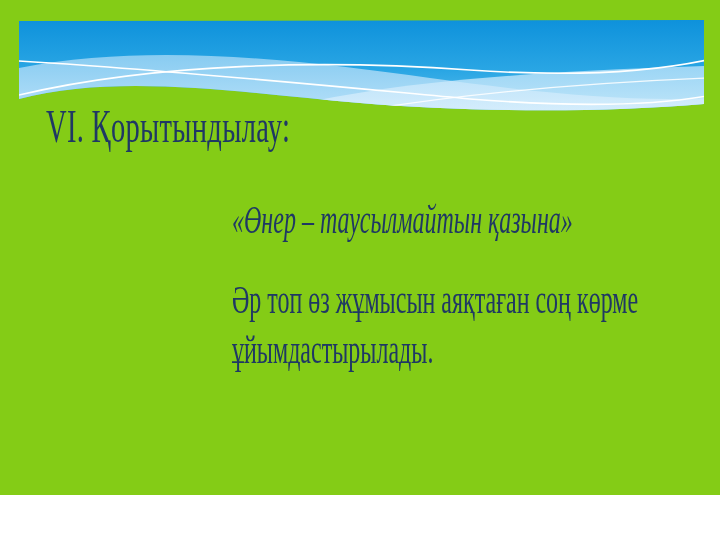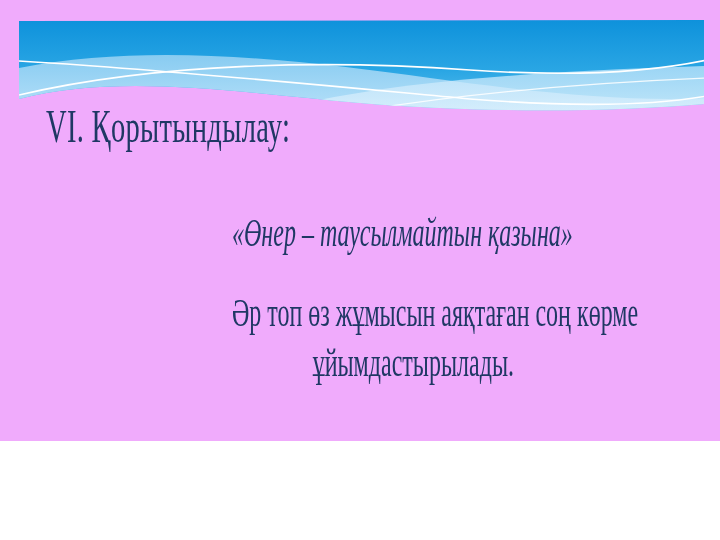--- a/index.html
+++ b/index.html
@@ -3,22 +3,22 @@
 <meta charset="utf-8">
 <style>
   html, body {
     margin: 0;
     padding: 0;
     background: #ffffff;
   }
   #slide {
     position: relative;
     width: 720px;
-    height: 441px;
-    background: #f0abfc;
+    height: 495px;
+    background: #84cc16;
     overflow: hidden;
     font-family: "Liberation Serif", serif;
   }
 
   
   #banner {
     position: absolute;
     left: 0;
     top: 0;
     width: 720px;
@@ -38,23 +38,22 @@
     letter-spacing: 0.5px;
     transform: scaleX(0.62);
     transform-origin: left top;
     white-space: nowrap;
   }
 
   
   #body-block {
     position: absolute;
     left: 232px;
-    top: 213px;
+    top: 200px;
     width: 470px;
-    text-align: right;
   }
   .body-line {
     color: #1F3864;
     font-family: "Liberation Serif", serif;
     font-size: 40px;
     line-height: 1;
     white-space: nowrap;
     transform: scaleX(0.6);
     transform-origin: left top;
   }

